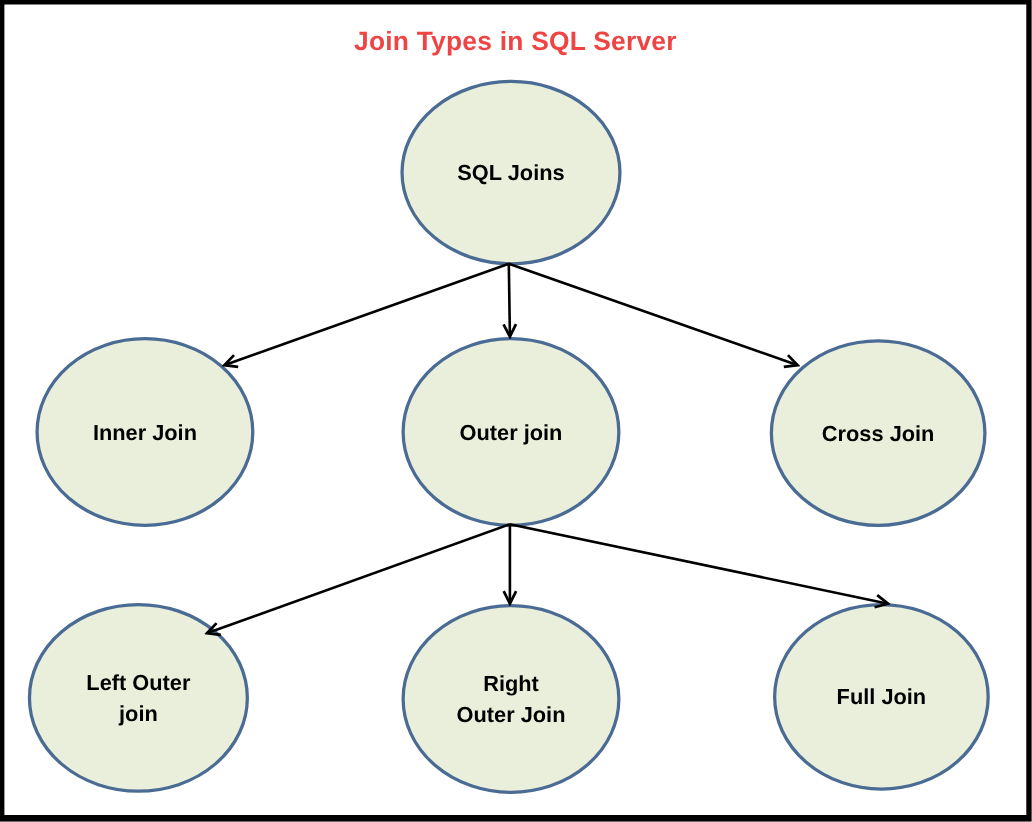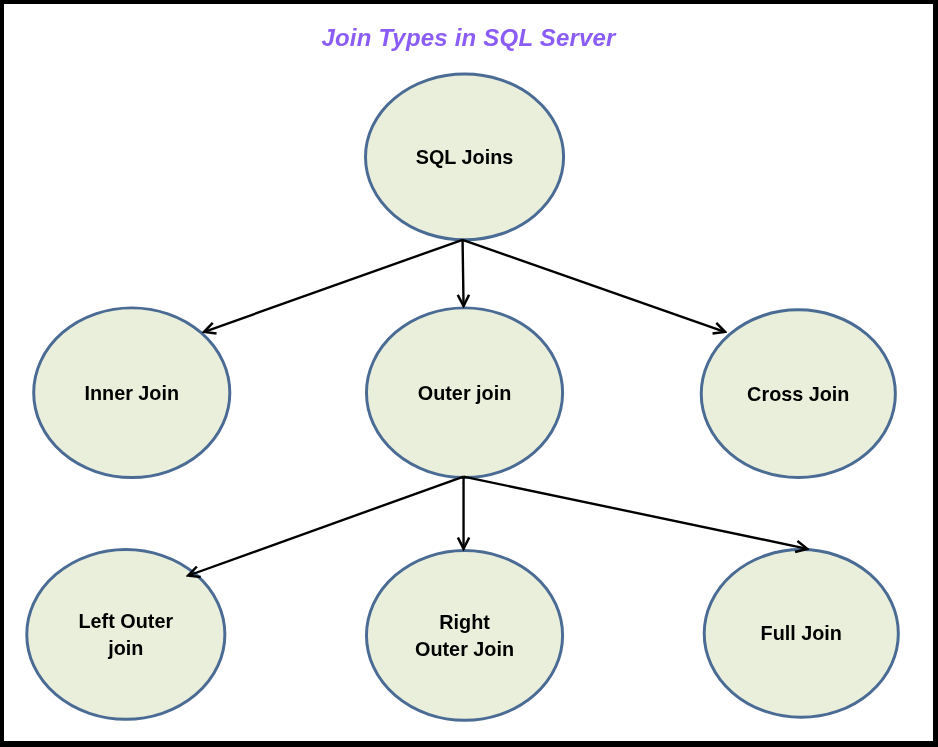--- a/index.html
+++ b/index.html
@@ -76,14 +76,14 @@
         <ellipse cx="805" cy="638" rx="98" ry="85" fill="#eaefdc" stroke="#4a6b94" stroke-width="3"></ellipse>
         <text text-anchor="middle" class="node-label" fill="#000000"><tspan x="805" y="645">Full Join</tspan></text>
       </g>
       <line x1="463" y1="239" x2="203" y2="332" stroke="#000000" stroke-width="2.4" marker-end="url(#arrowhead)"></line>
       <line x1="463" y1="239" x2="464" y2="305" stroke="#000000" stroke-width="2.4" marker-end="url(#arrowhead)"></line>
       <line x1="463" y1="239" x2="727" y2="332" stroke="#000000" stroke-width="2.4" marker-end="url(#arrowhead)"></line>
       <line x1="464" y1="479" x2="187" y2="579" stroke="#000000" stroke-width="2.4" marker-end="url(#arrowhead)"></line>
       <line x1="464" y1="479" x2="464" y2="551" stroke="#000000" stroke-width="2.4" marker-end="url(#arrowhead)"></line>
       <line x1="464" y1="479" x2="810" y2="552" stroke="#000000" stroke-width="2.4" marker-end="url(#arrowhead)"></line>
     </svg>
-  <div class="title" style="color: #8b5cf6; font-style: italic;">Join Types in SQL Server</div>
+  <div class="title" style="color: #ef4444;">Join Types in SQL Server</div>
 </div>
 
 </body></html>

